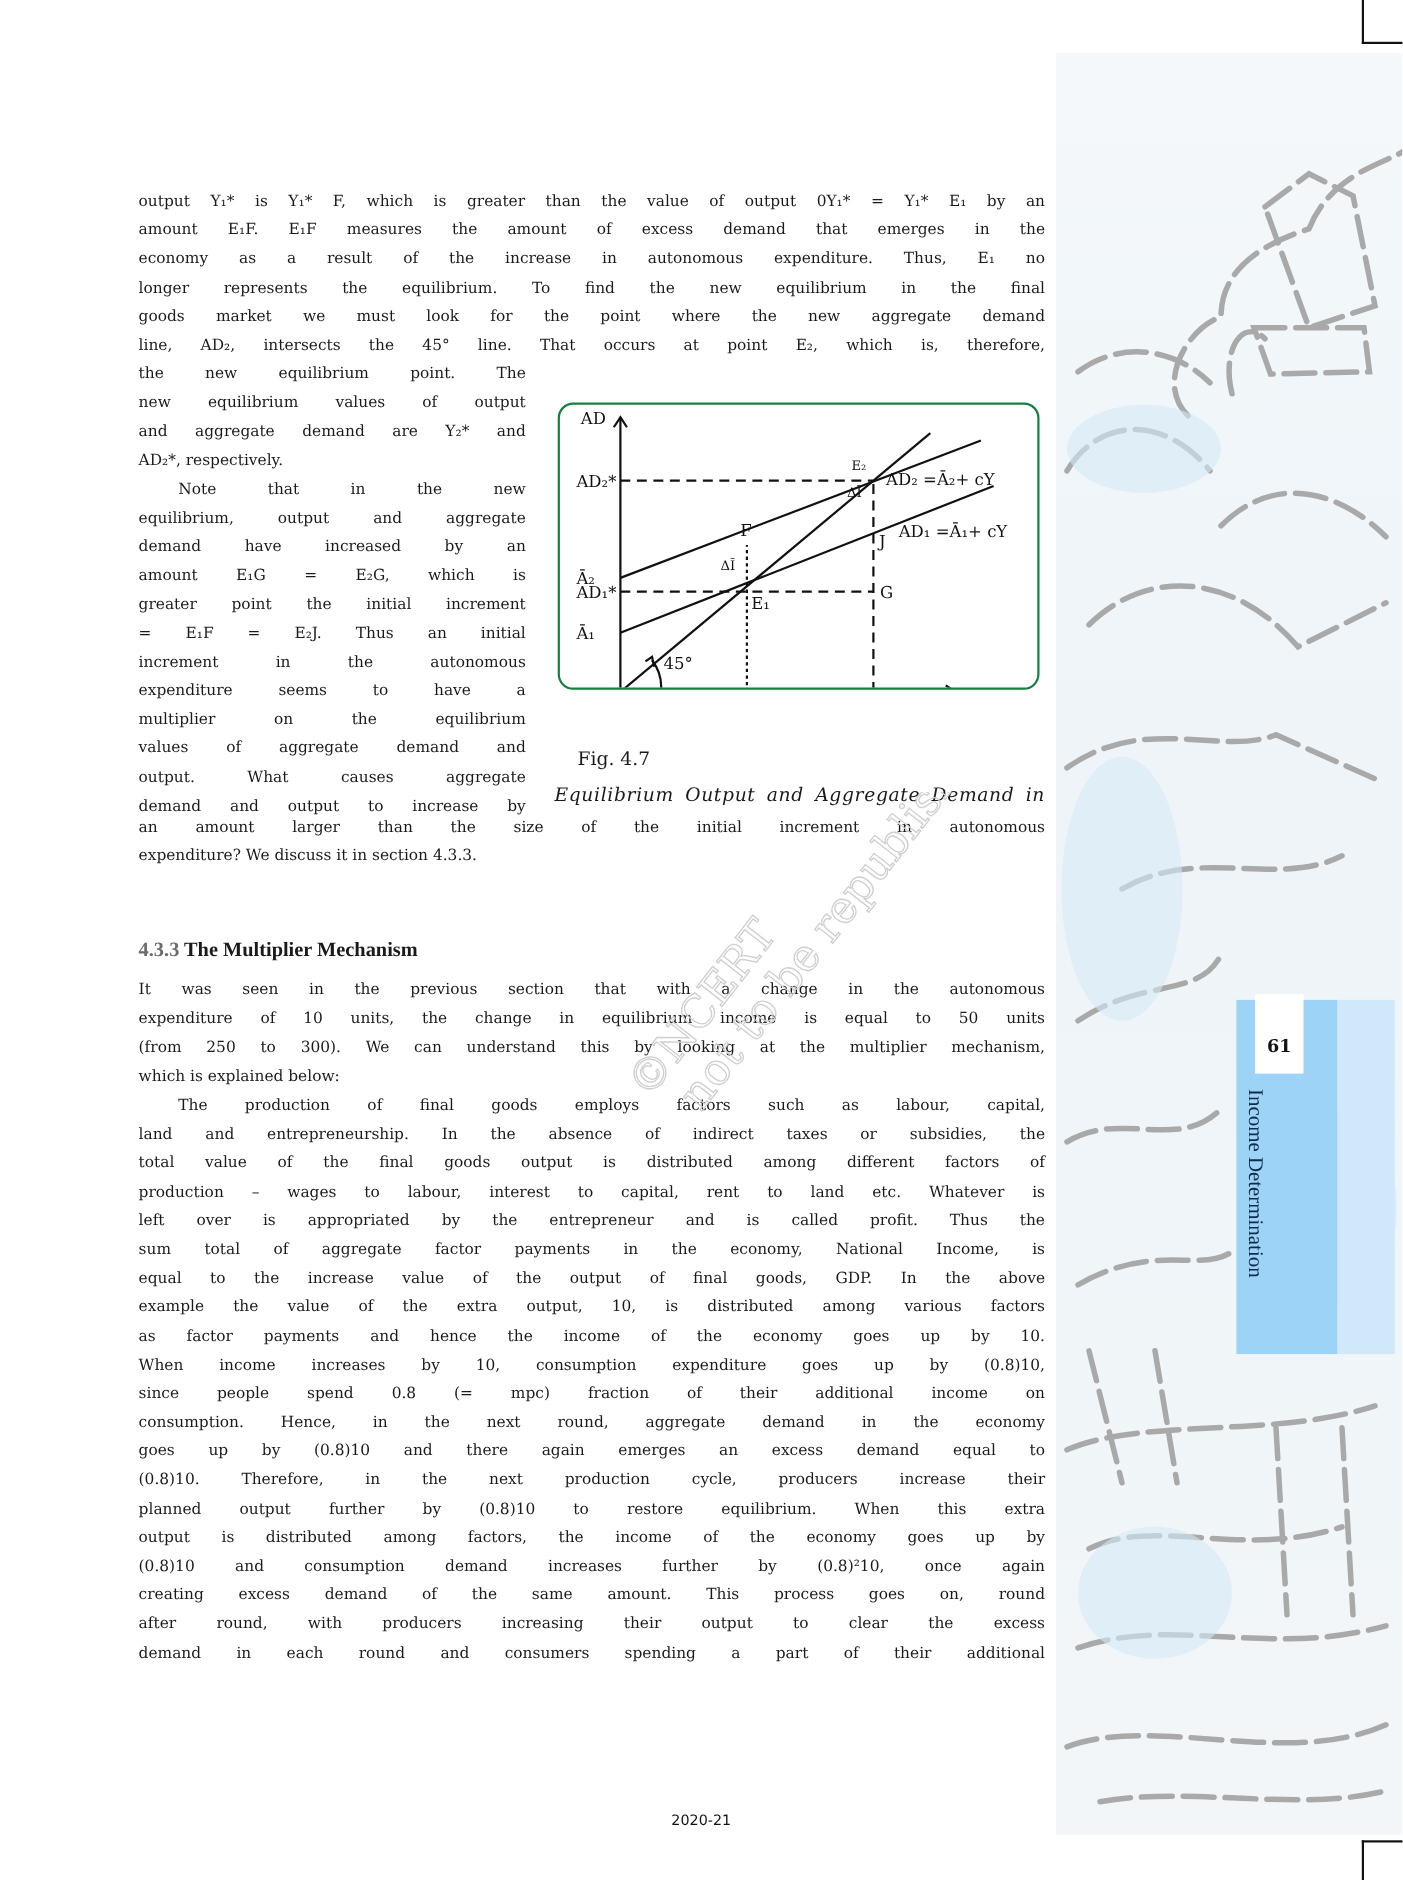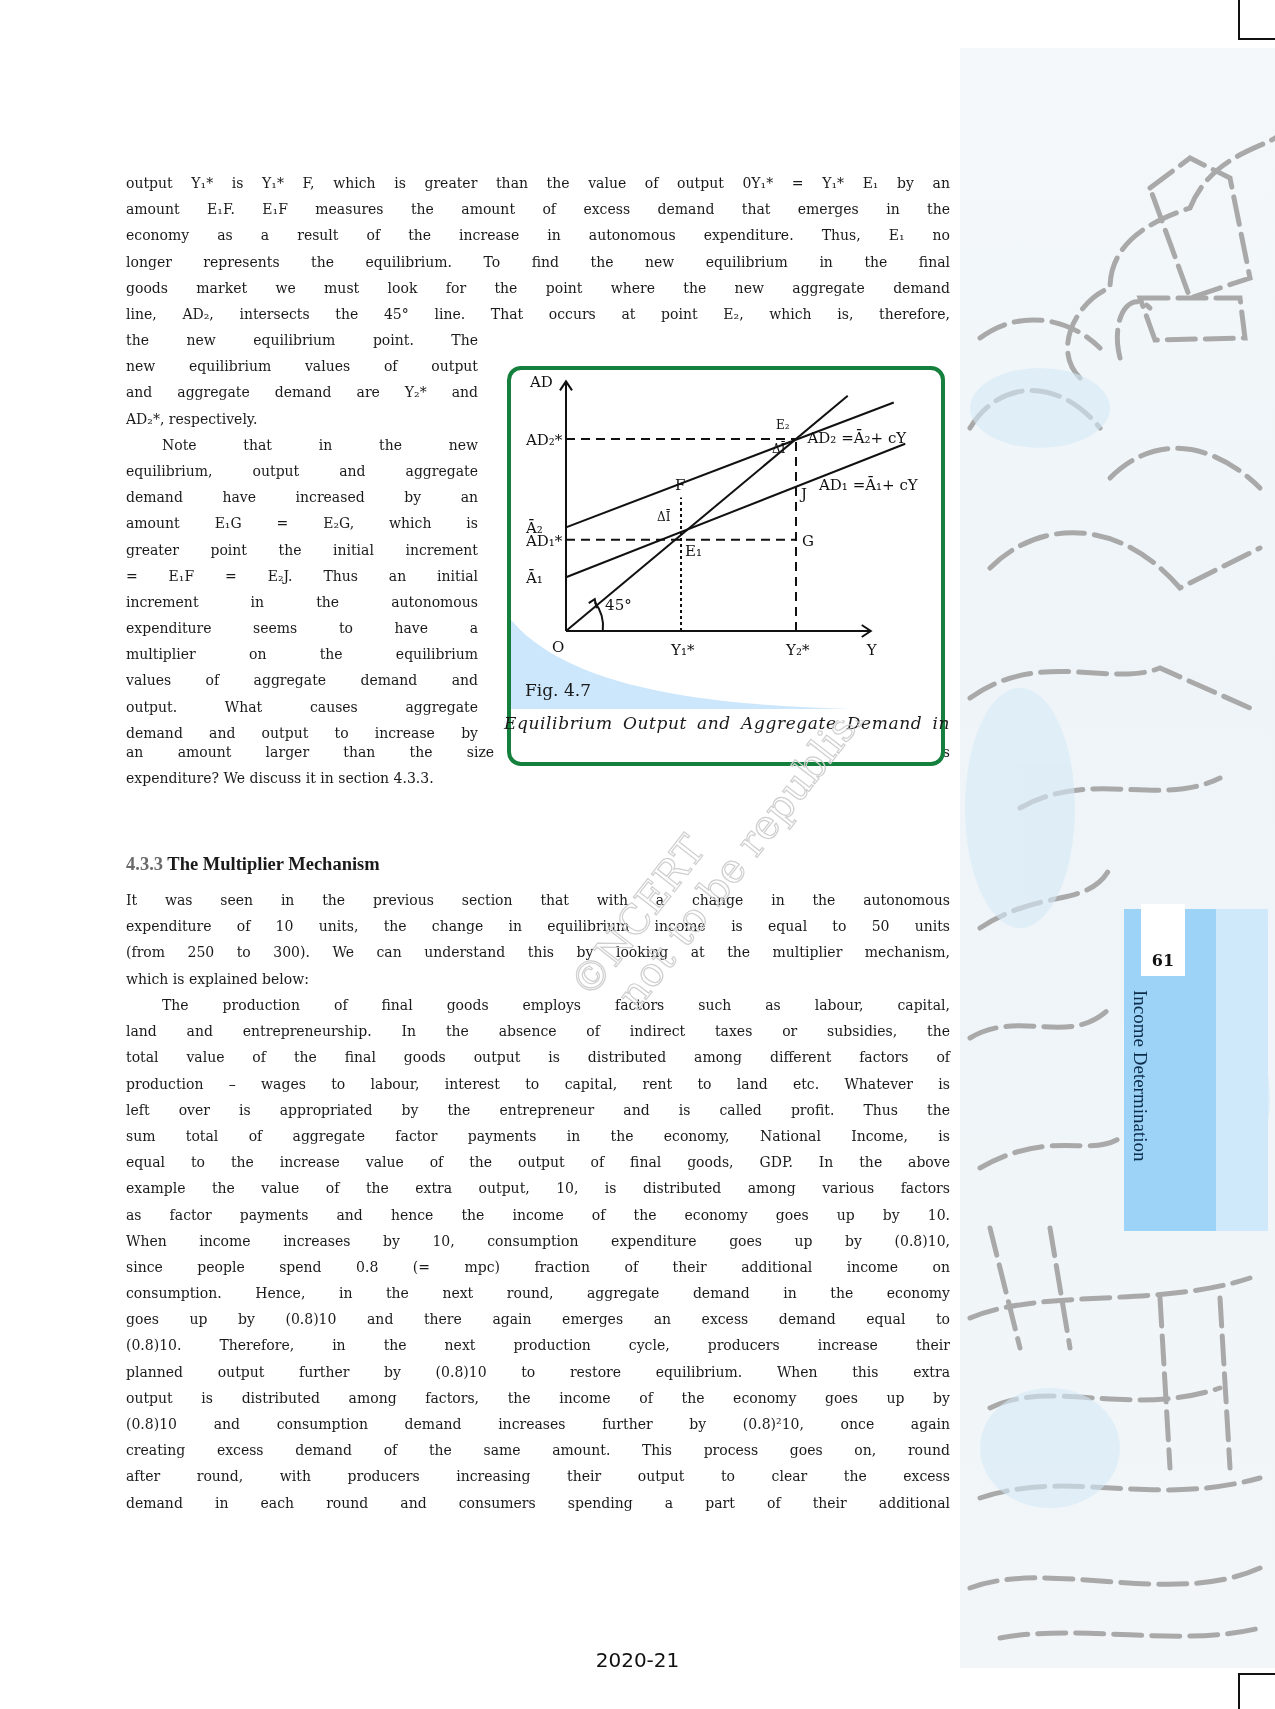--- a/index.html
+++ b/index.html
@@ -9,50 +9,50 @@
   #crop-tr { left: 1238px; top: 0; width: 37px; height: 38px; border-left-width: 2px; border-bottom-width: 2px; }
   #crop-br { left: 1238px; top: 1673px; width: 37px; height: 36px; border-left-width: 2px; border-top-width: 2px; }
 
   
   #side-art { position: absolute; left: 960px; top: 48px; width: 315px; height: 1620px;
               background: linear-gradient(180deg, #f4f8fb 0%, #eef4f8 40%, #f2f6f9 100%); }
   #side-art svg { position: absolute; left: 0; top: 0; }
   #chapter-tab { position: absolute; left: 1124px; top: 909px; width: 92px; height: 322px; background: #9dd3f7; }
   #chapter-tab-light { position: absolute; left: 1216px; top: 909px; width: 52px; height: 322px; background: #cfe9fb; }
   #page-number-box { position: absolute; left: 1141px; top: 904px; width: 44px; height: 72px; background: #fff;
-                     display: flex; align-items: flex-end; justify-content: center; padding-bottom: 6px; box-sizing: border-box;
+                     display: flex; align-items: flex-end; justify-content: center; padding-bottom: 16px; box-sizing: border-box;
                      font-family: "DejaVu Serif", serif; font-weight: bold; font-size: 16px; color: #111; }
   #chapter-title { position: absolute; left: 1120px; top: 990px; width: 40px; height: 240px;
                    writing-mode: vertical-rl; font-family: "Liberation Serif", serif; font-size: 19px; color: #0c2c4a;
                    display: flex; align-items: center; justify-content: flex-start; }
 
   
   .txt { position: absolute; left: 126px; width: 824px; font-family: "DejaVu Serif", serif; font-size: 14px;
          line-height: 26.2px; text-align: justify; text-align-last: justify; white-space: nowrap; }
   .line { display: block; height: 26.2px; text-align: justify; text-align-last: justify; white-space: normal; }
   .narrow { width: 352px; }
   .last { text-align-last: left; }
   .indent { text-indent: 36px; }
 
   #section-heading { position: absolute; left: 126px; top: 854px; font-family: Liberation Serif, serif; font-size: 18.5px; font-weight: bold; }
   #section-number { color: #6b6b6b; }
 
   
-  #figure-frame { position: absolute; left: 507px; top: 366px; width: 438px; height: 400px;
-                  border: 4px solid #15803d; border-radius: 14px; background: #fff; overflow: hidden; box-sizing: border-box; }
+  #figure-frame { position: absolute; left: 507px; top: 366px; width: 438px; height: 261px;
+                  border: 2px solid #15803d; border-radius: 14px; background: #fff; overflow: hidden; box-sizing: border-box; }
   #figure-svg { position: absolute; left: 0; top: 0; }
   #fig-label { position: absolute; left: 525px; top: 680px; font-family: "DejaVu Serif", serif; font-size: 17px; }
   #fig-caption { position: absolute; left: 504px; top: 712px; width: 446px; font-family: "DejaVu Serif", serif;
                  font-style: italic; font-size: 17px; line-height: 23px; letter-spacing: 0.6px; }
   .capline { display: block; text-align: justify; text-align-last: justify; }
   .capline.last { text-align-last: left; }
 
   #watermark { position: absolute; left: 520px; top: 720px; width: 360px; height: 300px; pointer-events: none; }
   #footer-year { position: absolute; left: 0; width: 1275px; top: 1648px; text-align: center;
-                 font-family: "DejaVu Sans", sans-serif; font-size: 20px; color: #111; }
+                 font-family: "DejaVu Sans", sans-serif; font-size: 13px; color: #111; }
 </style>
 </head>
 <body>
 
 <div id="crop-tr" class="crop"></div>
 <div id="crop-br" class="crop"></div>
 
 <div id="side-art">
   <svg width="315" height="1620">
     <g fill="none" stroke="#a9a9a9" stroke-width="5" stroke-linecap="round" stroke-dasharray="28 10">

